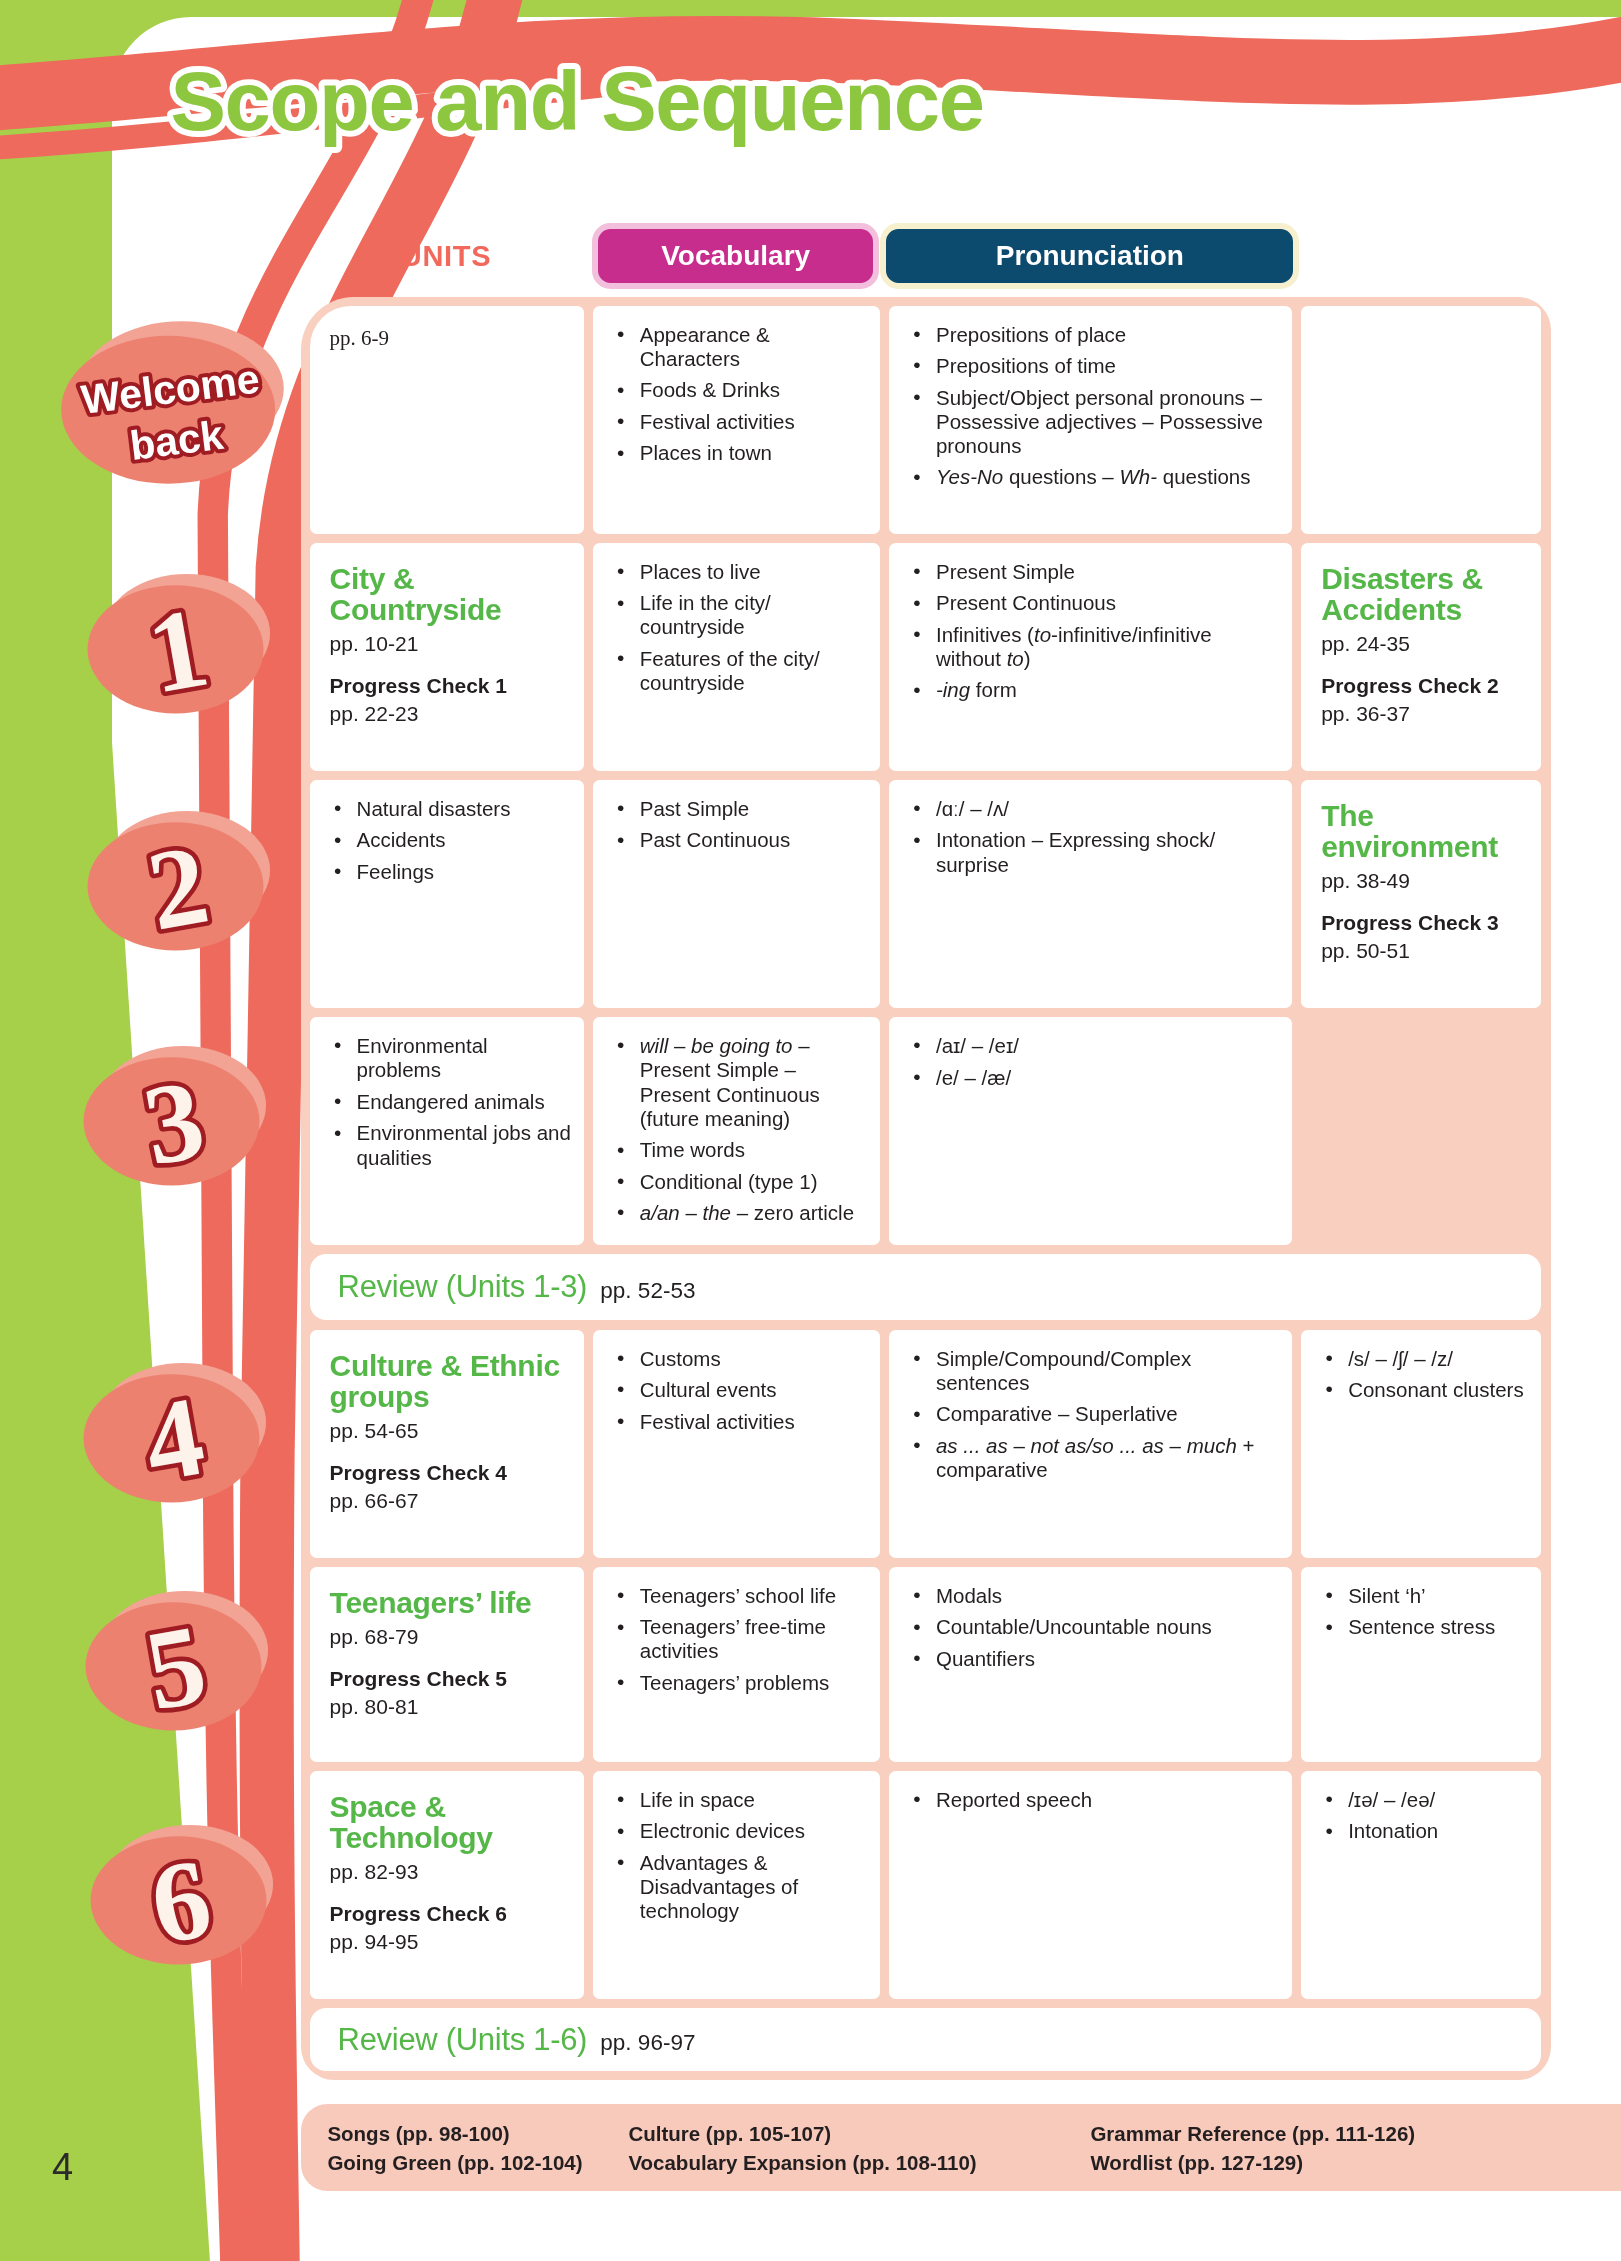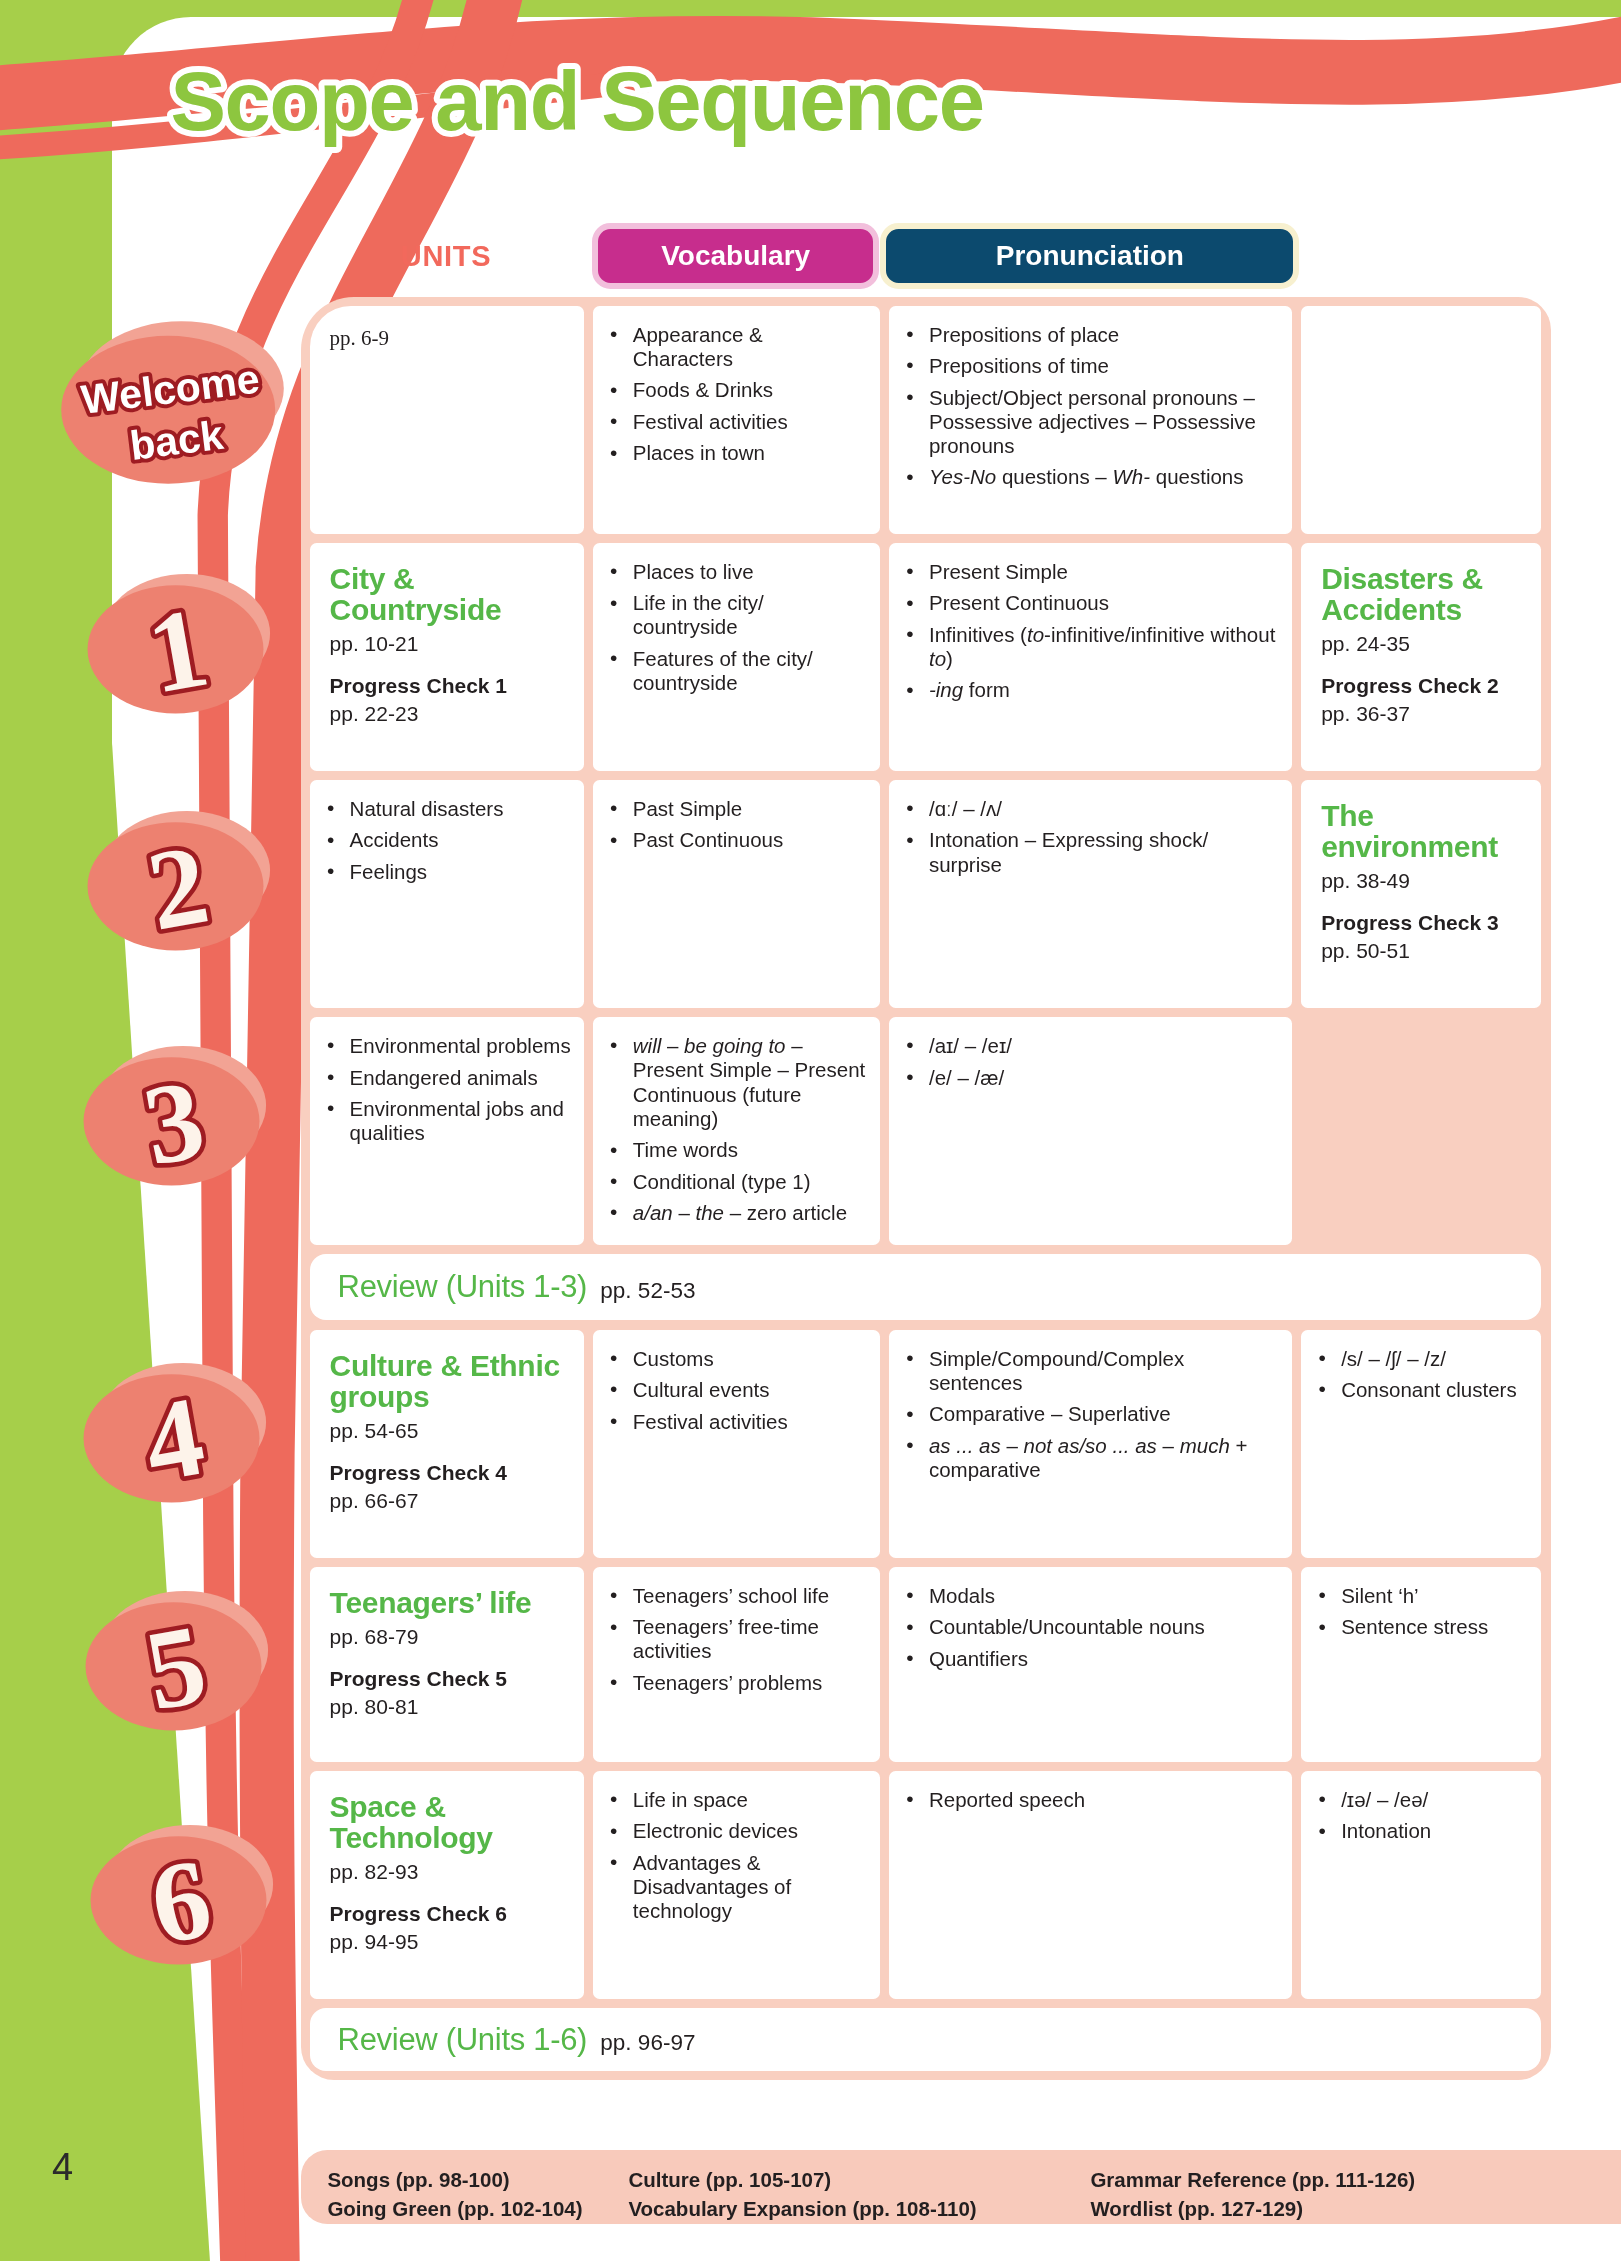--- a/index.html
+++ b/index.html
@@ -72,21 +72,21 @@
   }
   .cell { background:#ffffff; border-radius:6.6px; overflow:hidden; }
   .cell.first { border-top-left-radius:41px; }
 
   .unit-cell { padding:20px 13.2px 0 20px; }
   .unit-title { color:#55b748; font-weight:bold; font-size:30px; line-height:1.04; letter-spacing:-0.3px; }
   .pages { font-size:21px; margin-top:6.6px; }
   .progress { font-size:21px; font-weight:bold; margin-top:18.5px; }
   .pages.tight { margin-top:4px; }
 
-  .list-cell { padding:17px 12px 0 16px; }
+  .list-cell { padding:17px 12px 0 23px; }
   ul.blist { list-style:none; }
   ul.blist li {
     position:relative; padding-left:24px;
     font-size:20.5px; line-height:1.18; margin-bottom:7.3px;
   }
   ul.blist li::before {
     content:"\2022"; position:absolute; left:1.3px; top:-0.7px; font-size:21px; color:#231f20;
   }
   ul.blist li i { font-style:italic; }
 
@@ -94,25 +94,24 @@
     grid-column:1 / -1;
     display:flex; align-items:center;
     padding-left:28px;
     border-radius:16px;
   }
   .review-title { color:#55b748; font-weight:normal; font-size:31px; letter-spacing:-0.3px; }
   .review-pages { font-size:22.5px; margin-left:13.2px; padding-top:6.6px; }
 
   
   .footer-bar {
-    position:absolute; left:301px; top:2104px; width:1321px; height:74px;
+    position:absolute; left:301px; top:2104px; width:1321px; height:87px;
     background:#f8cabb; border-radius:26.4px 0 0 26.4px;
     display:flex; padding:14.5px 0 0 26.4px;
     z-index:2;
-    margin-top:46px;
   }
   .footer-col { display:flex; flex-direction:column; }
   .footer-col.c1 { width:301px; }
   .footer-col.c2 { width:462px; }
   .footer-col span { font-size:20.5px; font-weight:bold; line-height:29px; color:#231f20; }
 
   .page-number {
     position:absolute; left:52px; top:2146px;
     font-size:38px; color:#2b2b2b; z-index:2;
   }

